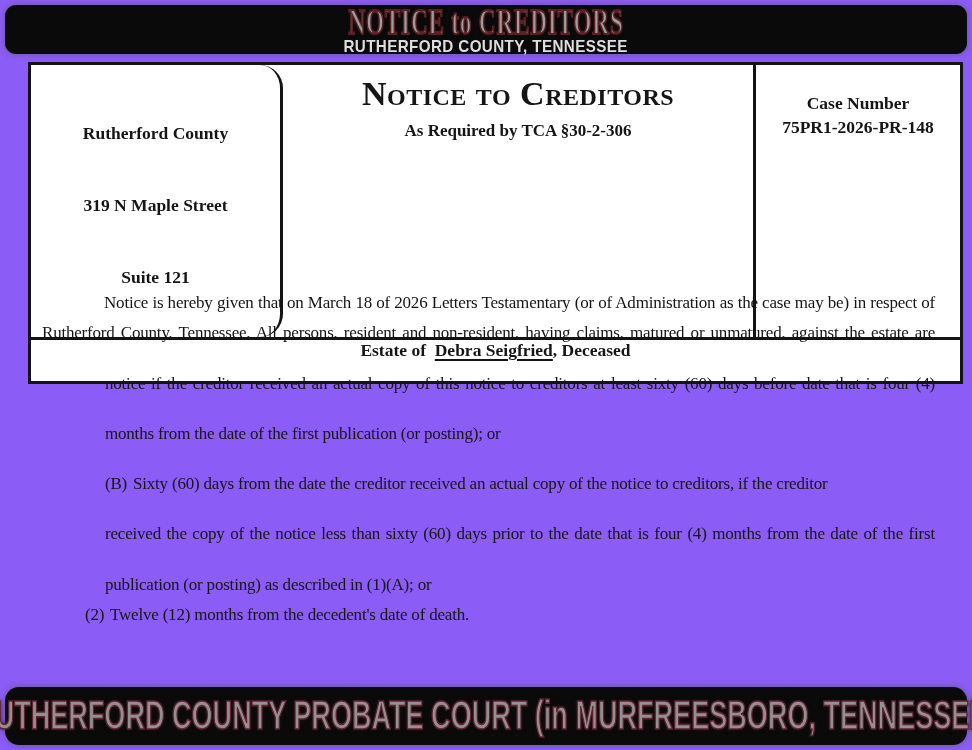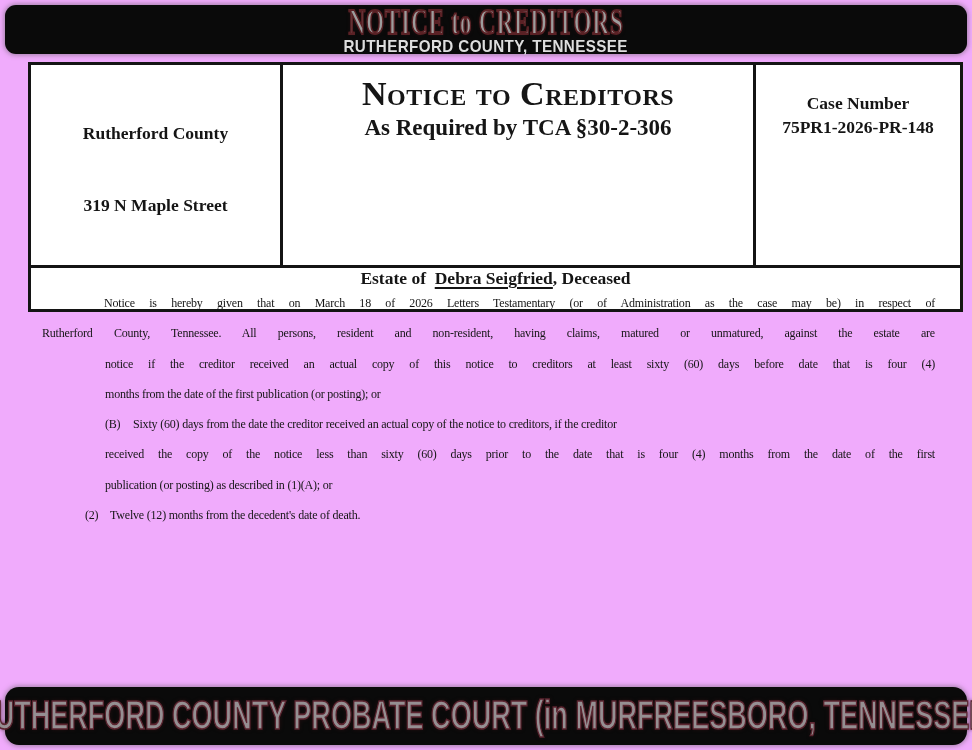--- a/index.html
+++ b/index.html
@@ -1,16 +1,16 @@
 <!DOCTYPE html>
 <html><head>
 <meta charset="utf-8">
 <style>
   html,body{margin:0;padding:0;background:#ffffff;}
-  #page{position:relative;width:972px;height:750px;background:#f0abfc;overflow:hidden;
+  #page{position:relative;width:972px;height:750px;background:#8b5cf6;overflow:hidden;
         font-family:"Liberation Serif",serif;color:#151515;}
 
   
   .banner{position:absolute;left:5px;right:5px;background:#0a0a0a;border-radius:11px;
           display:flex;flex-direction:column;align-items:center;justify-content:center;
           box-shadow:0 0 5px 1px rgba(90,90,90,.55);}
   #banner-top{top:5px;height:49px;}
   #banner-bottom{bottom:5px;height:58px;border-radius:14px;}
 
   .stroke-title{font-family:"Liberation Serif",serif;font-weight:bold;color:#9d9d9d;
@@ -23,39 +23,39 @@
   #banner-bottom .stroke-title{font-family:"Liberation Sans",sans-serif;font-size:33px;
           color:#958f92;-webkit-text-stroke:1.4px #5c2530;transform:scale(0.82,1.22);
           letter-spacing:0;}
 
   
   #header-table{position:absolute;left:28px;top:62px;width:929px;border:3px solid #141414;
           background:#fff;}
   #header-row1{display:flex;min-height:149px;}
   #cell-address{width:249px;border-right:3px solid #141414;text-align:center;
           font-weight:bold;font-size:17.5px;line-height:24px;padding-top:8px;
-          white-space:pre-wrap;}
+          white-space:pre-wrap;border-radius:23px;}
   #cell-title{flex:1;border-right:3px solid #141414;text-align:center;}
   #notice-title{font-variant:small-caps;font-weight:bold;font-size:34px;margin-top:10px;
           letter-spacing:.5px;}
-  #notice-subtitle{font-weight:bold;font-size:23px;margin-top:2px;}
+  #notice-subtitle{font-weight:bold;font-size:17px;margin-top:8px;}
   #cell-case{width:204px;text-align:center;font-weight:bold;font-size:17.5px;
           line-height:24px;padding-top:26px;}
   #header-row2{border-top:3px solid #141414;height:41px;display:flex;align-items:flex-start;
           justify-content:center;font-weight:bold;font-size:17.5px;white-space:pre-wrap;}
   .u{text-decoration:underline;text-underline-offset:3px;text-decoration-thickness:1.5px;}
 
   
-  #body-text{position:absolute;left:42px;top:288px;width:893px;font-size:12px;
+  #body-text{position:absolute;left:42px;top:288px;width:893px;font-size:17px;
           letter-spacing:-0.2px;}
   .line{height:30.3px;line-height:30.3px;overflow:visible;}
   .jst{text-align:justify;text-align-last:justify;}
   .ind1{text-indent:62px;}
   .list-first{padding-left:43px;}
-  .list-cont{padding-left:63px;}
+  .list-cont{padding-left:63px;margin-top:20px;}
   .jst.list-cont{text-align:justify;text-align-last:justify;}
   .m{display:inline-block;}
   .m1{width:21px;}
   .m2{width:23px;}
   .mB{width:28px;}
   .m2w{width:25px;}
 </style>
 </head>
 <body>
 
@@ -64,20 +64,21 @@
   <div class="banner" id="banner-top">
     <span class="stroke-title">NOTICE to CREDITORS</span>
     <span id="banner-top-sub">RUTHERFORD COUNTY, TENNESSEE</span>
   </div>
 
   <div id="header-table">
     <div id="header-row1">
       <div id="cell-address">
         <div>Rutherford County</div>
         <div>319 N Maple Street</div>
+        <div>Suite 121</div>
       </div>
       <div id="cell-title">
         <div id="notice-title">Notice to Creditors</div>
         <div id="notice-subtitle">As Required by TCA §30-2-306</div>
       </div>
       <div id="cell-case">
         <div>Case Number</div>
         <div>75PR1-2026-PR-148</div>
       </div>
     </div>

